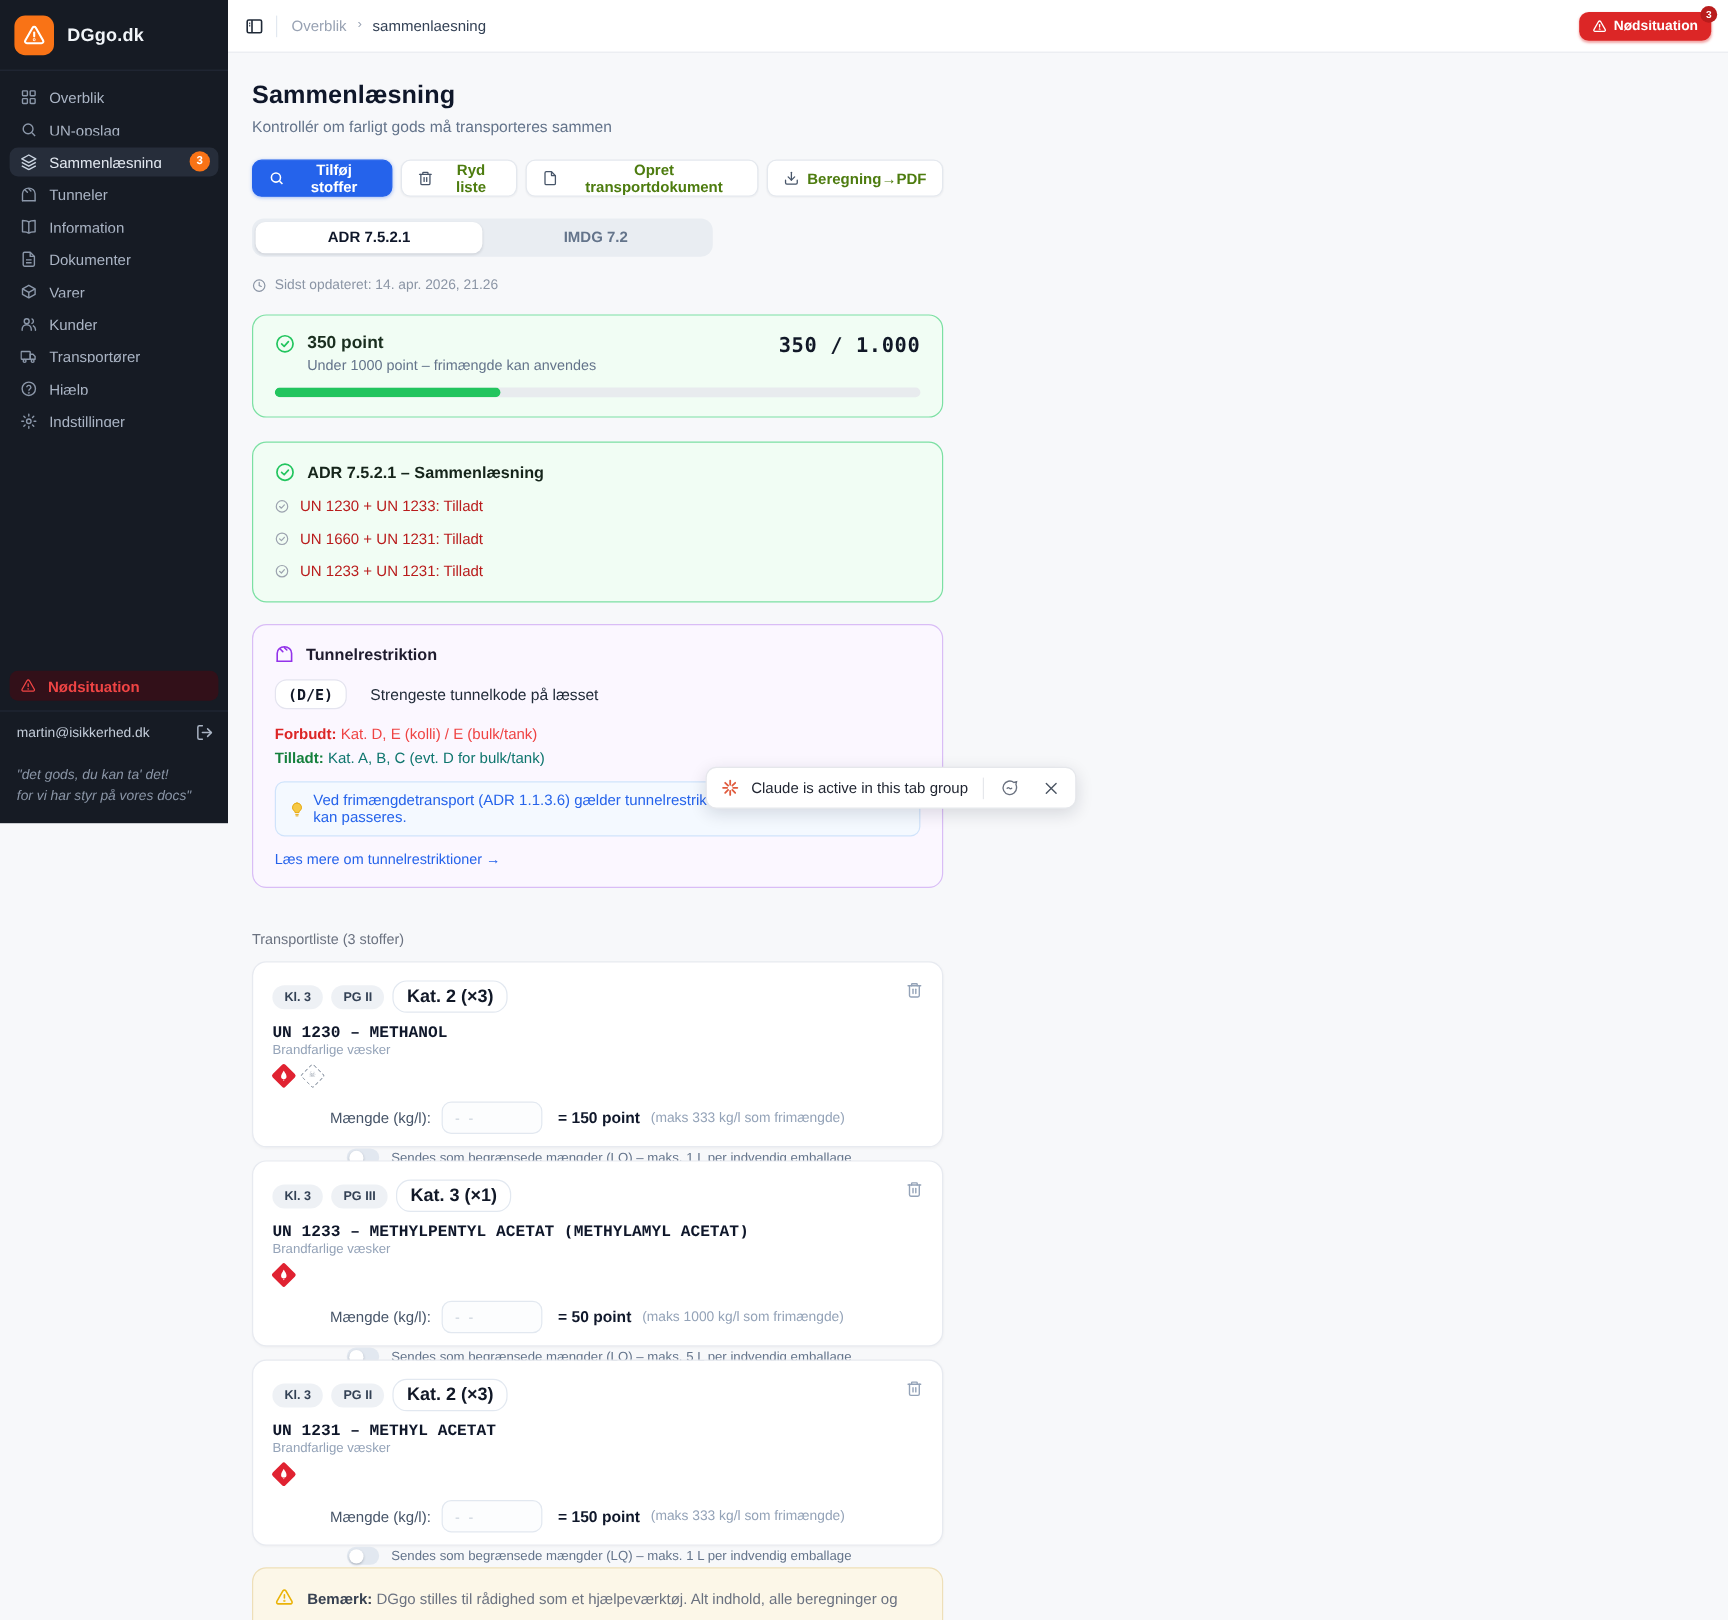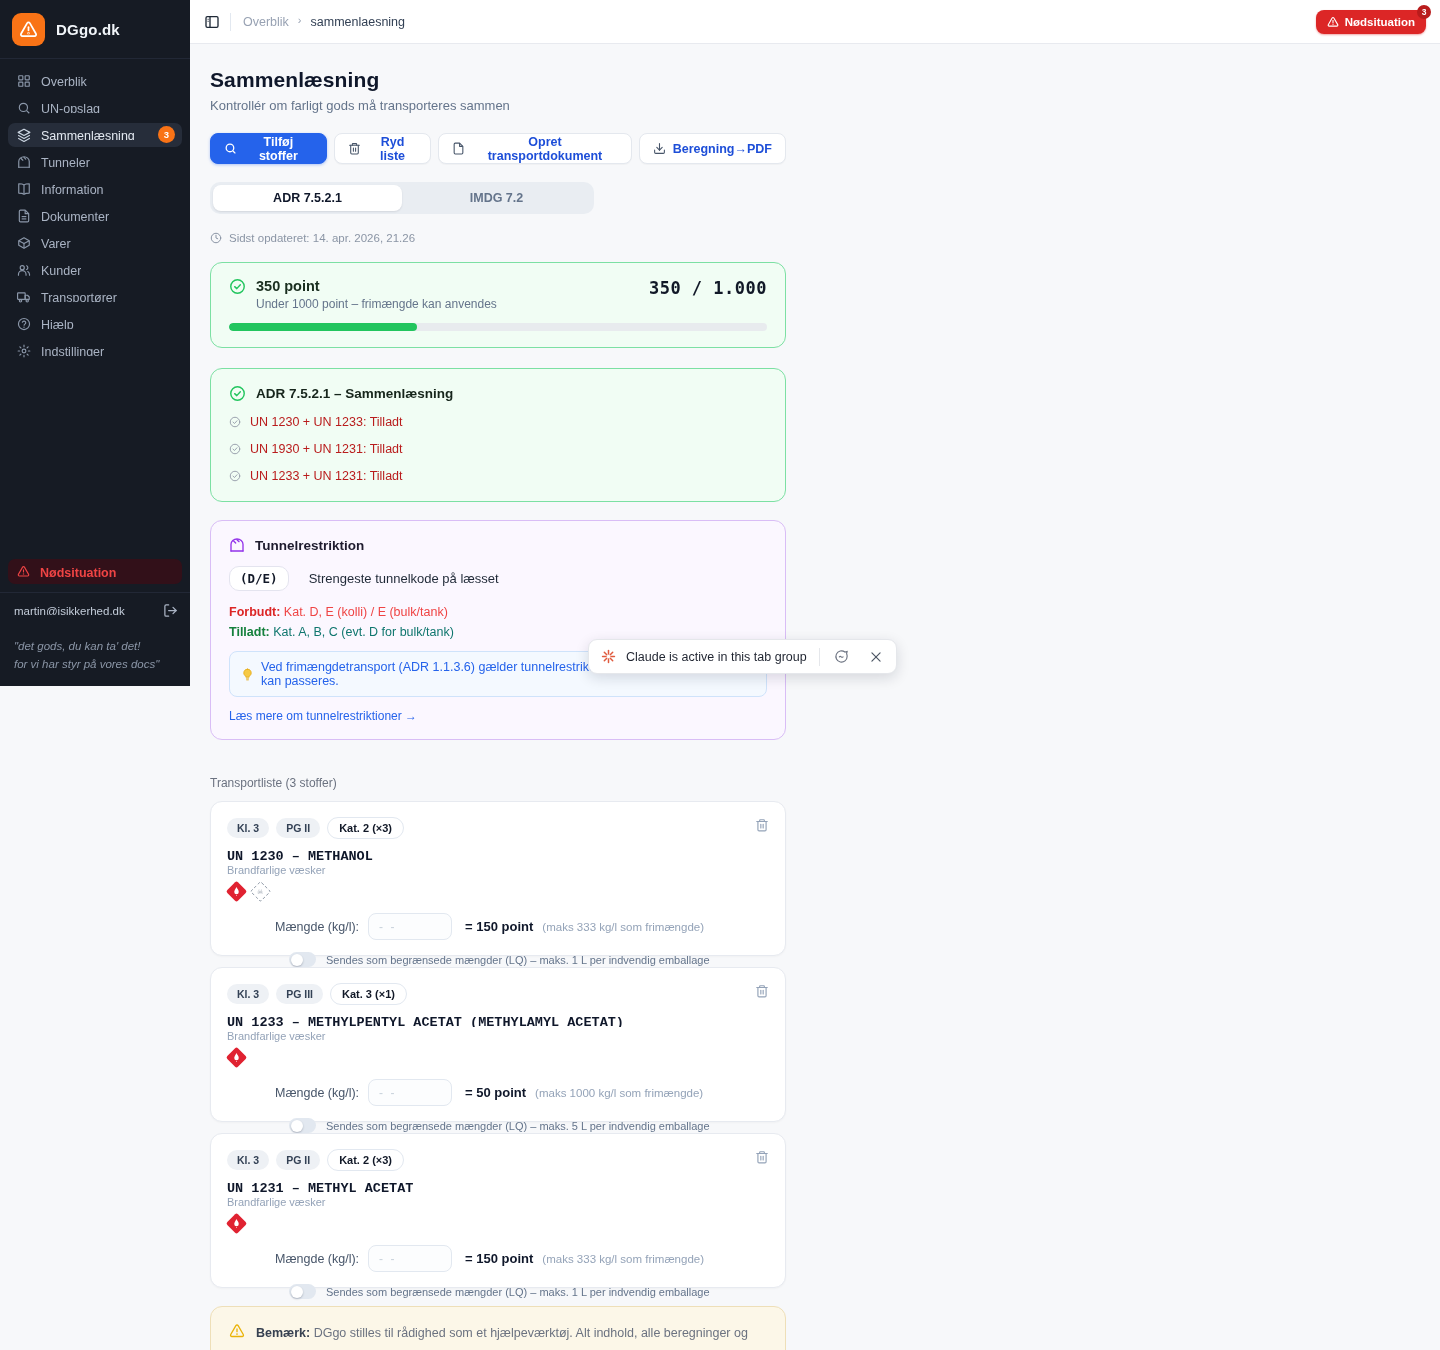--- a/index.html
+++ b/index.html
@@ -35,21 +35,21 @@
   .crumb-current { font-size:12.5px; color:#334155; }
   .tb-emergency { margin-left:auto; position:relative; background:#dc2626; color:#fff; border:none; border-radius:8px; height:24px; padding:0 11px; display:flex; align-items:center; gap:6px; font-weight:700; font-size:11.5px; cursor:pointer; box-shadow:0 1px 2px rgba(220,38,38,.4); }
   .tb-emergency .nav-label{ line-height:11.5px; height:10px; overflow:hidden; }
   .tb-badge { position:absolute; top:-5px; right:-5px; width:14px; height:14px; border-radius:50%; background:#b91c1c; color:#fff; font-size:8.5px; font-weight:700; display:flex; align-items:center; justify-content:center; }
 
   .content { padding:24px 0 0 20px; width:596px; }
   .page-title { font-size:21px; font-weight:700; color:#0f172a; letter-spacing:.1px; }
   .page-subtitle { font-size:13px; color:#64748b; margin-top:6px; }
 
   .actions { display:flex; gap:7px; margin-top:20px; }
-  .btn { display:flex; align-items:center; gap:7px; height:31px; padding:0 13px; background:#fff; border:1px solid #e4e8ee; border-radius:8px; font-size:12.5px; font-weight:600; color:#1d4ed8; cursor:pointer; box-shadow:0 1px 1px rgba(15,23,42,.03); }
+  .btn { display:flex; align-items:center; gap:7px; height:31px; padding:0 13px; background:#fff; border:1px solid #e4e8ee; border-radius:8px; font-size:12.5px; font-weight:600; color:#4d7c0f; cursor:pointer; box-shadow:0 1px 1px rgba(15,23,42,.03); }
   .btn svg { stroke:#475569; }
   .btn-primary { background:#2563eb; border-color:#2563eb; color:#fff; box-shadow:0 1px 3px rgba(37,99,235,.35); }
   .btn-primary svg { stroke:#fff; }
 
   .tabs { margin-top:18px; width:384px; background:#e9edf2; border-radius:10px; padding:3px; display:flex; }
   .tab { flex:1; height:26px; display:flex; align-items:center; justify-content:center; font-size:12.5px; font-weight:600; color:#64748b; border-radius:8px; cursor:pointer; }
   .tab.active { background:#fff; color:#0f172a; box-shadow:0 1px 2px rgba(15,23,42,.10); }
 
   .updated { display:flex; align-items:center; gap:7px; margin-top:18px; font-size:11.5px; color:#8b95a5; }
   .points-card { margin-top:18px; background:#f1fdf4; border:1px solid #7ce0a3; border-radius:12px; padding:15px 18px 16px 18px; }
@@ -82,21 +82,21 @@
 
   .toast { position:absolute; left:588px; top:639px; height:35px; background:#fff; border:1px solid #e5e7eb; border-radius:9px; box-shadow:0 4px 14px rgba(15,23,42,.14); display:flex; align-items:center; padding:0 8px 0 12px; gap:10px; z-index:9; }
   .toast-text { font-size:12.5px; color:#1f2430; }
   .toast-sep { width:1px; height:18px; background:#e5e7eb; margin-left:2px; }
   .toast-btn { width:24px; height:24px; display:flex; align-items:center; justify-content:center; cursor:pointer; border-radius:6px; }
 
   .list-heading { margin-top:36px; font-size:12px; color:#6b7280; }
   .sub-card { margin-top:11px; background:#fff; border:1px solid #e7eaf0; border-radius:12px; padding:15px 16px 16px 16px; height:155px; position:relative; box-shadow:0 1px 2px rgba(15,23,42,.03); margin-bottom:7px; }
   .badge-row { display:flex; align-items:center; gap:7px; }
   .pill { background:#eef1f5; border-radius:10px; padding:4px 10px; font-size:10.5px; font-weight:700; color:#334155; }
-  .pill-outline { background:#fff; border:1px solid #e2e8f0; border-radius:12px; padding:4px 11px; font-size:11px; font-weight:700; color:#111827; }
+  .pill-outline { background:#fff; border:1px solid #e2e8f0; border-radius:12px; padding:4px 11px; font-size:15px; font-weight:700; color:#111827; }
   .trash-btn { position:absolute; right:16px; top:16px; cursor:pointer; }
   .sub-title { margin-top:11px; font-size:13.5px; font-weight:700; color:#0f172a; line-height:13.5px; height:11px; overflow:hidden;font-family:Liberation Mono, monospace; }
   .sub-class { margin-top:3px; font-size:11px; color:#94a3b8; }
   .diamond-row { display:flex; gap:9px; margin-top:8px; margin-left:2px; }
   .diamond { width:15px; height:15px; background:#e02231; border-radius:2px; transform:rotate(45deg); display:flex; align-items:center; justify-content:center; }
   .diamond-ghost { width:15px; height:15px; background:#fff; border:1px dashed #9aa3af; border-radius:2px; transform:rotate(45deg); display:flex; align-items:center; justify-content:center; }
   .diamond-inner { transform:rotate(-45deg); font-size:8px; color:#fff; line-height:1; }
   .diamond-ghost .diamond-inner { color:#9aa3af; font-size:7px; }
   .amount-row { display:flex; align-items:center; gap:9px; margin:14px 0 0 48px; }
   .amount-label { font-size:12.5px; color:#475569; }
@@ -399,21 +399,21 @@
           </span>
         <span>UN 1230 + UN 1233: Tilladt</span>
       </div>
       <div class="combi-row">
         <span>
             <svg width="12" height="12" viewBox="0 0 24 24" fill="none" stroke="#9ca3af" stroke-width="2" stroke-linecap="round" stroke-linejoin="round">
               <circle cx="12" cy="12" r="9.5"></circle>
               <polyline points="8 12.2 11 15 16 9.5"></polyline>
             </svg>
           </span>
-        <span>UN 1930 + UN 1231: Tilladt</span>
+        <span>UN 1660 + UN 1231: Tilladt</span>
       </div>
       <div class="combi-row">
         <span>
             <svg width="12" height="12" viewBox="0 0 24 24" fill="none" stroke="#9ca3af" stroke-width="2" stroke-linecap="round" stroke-linejoin="round">
               <circle cx="12" cy="12" r="9.5"></circle>
               <polyline points="8 12.2 11 15 16 9.5"></polyline>
             </svg>
           </span>
         <span>UN 1233 + UN 1231: Tilladt</span>
       </div>

